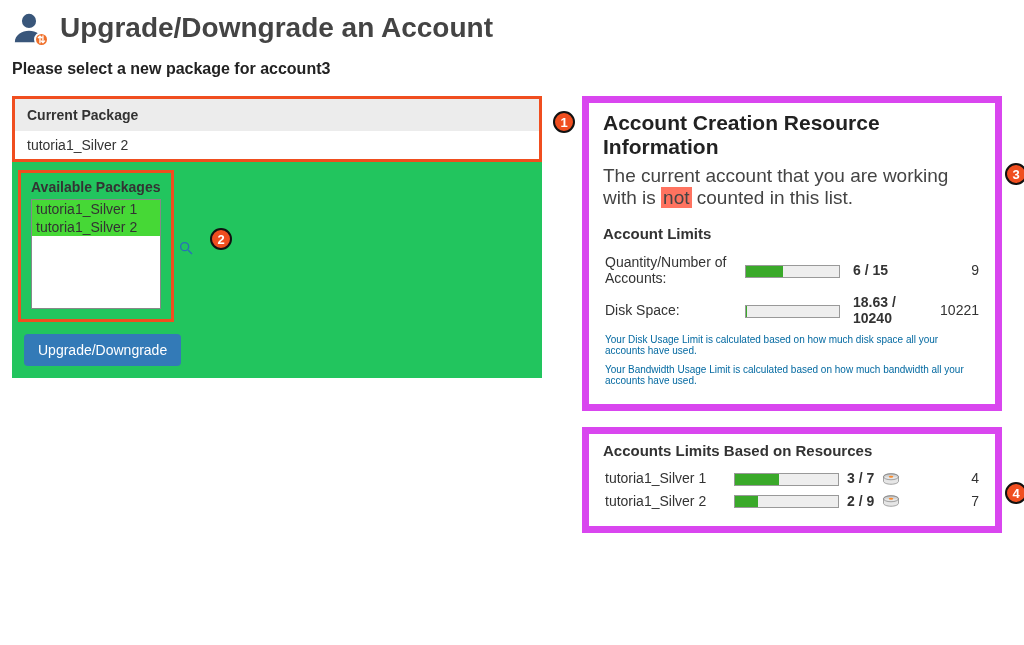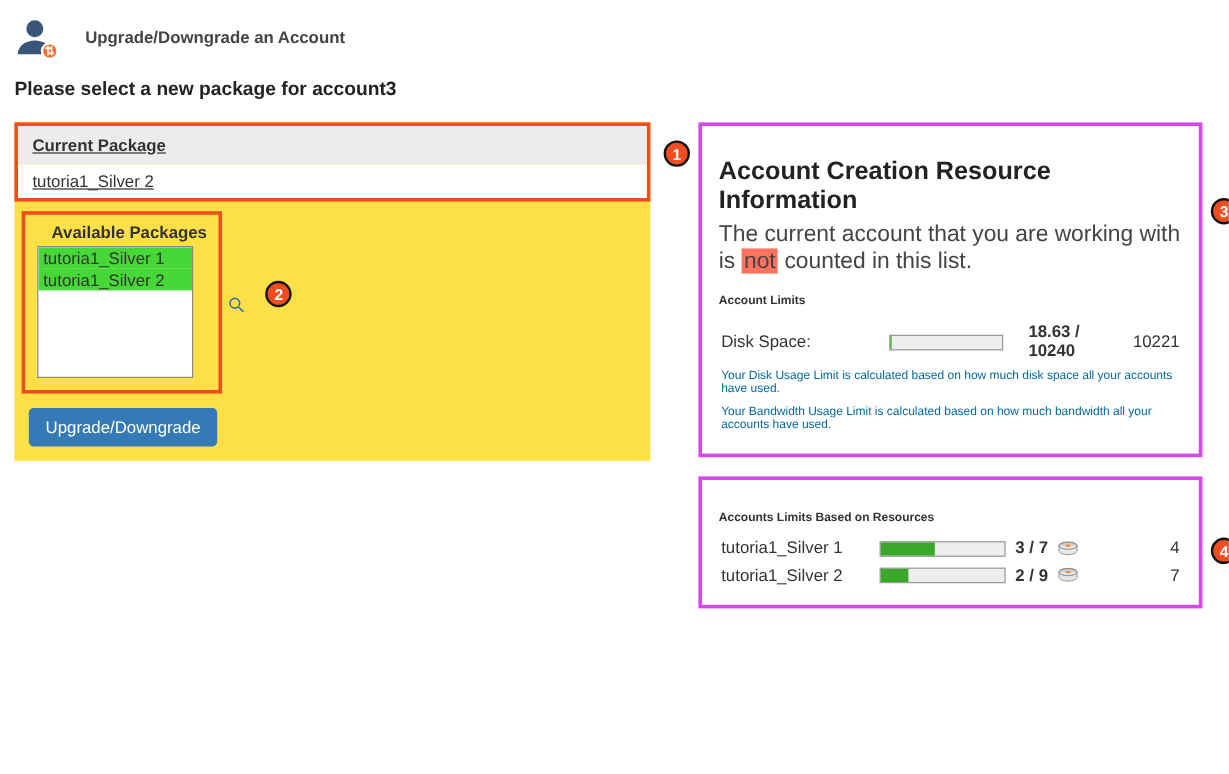--- a/index.html
+++ b/index.html
@@ -6,58 +6,58 @@
   body {
     font-family: -apple-system, BlinkMacSystemFont, "Segoe UI", Arial, sans-serif;
     margin: 0;
     padding: 8px 12px;
     font-size: 14px;
     color: #333;
     background: #fff;
     width: 1024px;
   }
   .page-header { display: flex; align-items: center; gap: 10px; margin-bottom: 12px; }
-  .page-header h1 { margin: 15px; font-size: 14px; font-weight: 700; color: #444; }
+  .page-header h1 { margin: 4px; font-size: 28px; font-weight: 700; color: #444; }
   .user-icon { width: 34px; height: 34px; position: relative; }
   .user-icon svg { width: 34px; height: 34px; }
   .user-icon .badge {
     position: absolute; right: -3px; bottom: -2px;
     width: 15px; height: 15px; border-radius: 50%;
     background: #f0702a; border: 2px solid #fff;
     display: flex; align-items: center; justify-content: center;
     color: #fff; font-size: 10px; font-weight: bold;
   }
   .subtext { font-weight: 700; margin: 4px 0 18px; font-size: 16px; color: #222; }
   .main-cols { display: flex; gap: 40px; align-items: flex-start; }
-  .left-col { width: 530px; background: #fde047; padding: 0 0 12px 0; text-decoration: underline; }
+  .left-col { width: 530px; background: #22c55e; padding: 0 0 12px 0; }
   .right-col { width: 420px; }
   .section-row { padding: 8px 12px; }
   .section-row.header { background: #ececec; font-weight: 700; }
   .section-row.value  { background: #fff; padding: 6px 12px; }
   .curpack-box { border: 3px solid #f04e1f; position: relative; margin-bottom: 8px; }
   .avpack-box  { border: 3px solid #f04e1f; position: relative; display: inline-block; padding: 6px 10px 10px 10px; margin-left: 6px; }
-  .avpack-box .avtitle { font-weight: 700; margin-bottom: 4px; margin-left: 12px; }
+  .avpack-box .avtitle { font-weight: 700; margin-bottom: 4px; }
   .pkg-list {
     width: 130px; height: 110px; border: 1px solid #888; background: #fff;
     overflow-y: scroll; font-size: 14px;
   }
   .pkg-list .opt { padding: 1px 4px; cursor: pointer; }
   .pkg-list .opt.sel { background: #46d836; }
   .search-icon { position: absolute; right: -20px; top: 70px; cursor: pointer; }
   .search-icon svg { width: 16px; height: 16px; }
   .upd-btn {
     margin: 12px 0 0 12px; background: #337ab7; color: #fff;
     border: 0; border-radius: 4px; padding: 8px 14px; font-size: 14px; cursor: pointer; text-align: center;
   }
 
-  .right-box { border: 3px solid #d946ef; padding: 26px 14px 14px; margin-bottom: 16px; position: relative; }
+  .right-box { border: 7px solid #d946ef; padding: 8px 14px 14px; margin-bottom: 16px; position: relative; }
   .right-box h2 { margin: 0 0 6px; font-size: 21px; font-weight: 700; line-height: 1.15; color: #222; }
   .right-box .desc { font-size: 19px; color: #444; }
   .right-box .desc .hl { background: #ff7360; padding: 0 2px; }
-  .right-box h4 { margin: 16px 0 8px; font-size: 10px; font-weight: 700; }
+  .right-box h4 { margin: 16px 0 8px; font-size: 15px; font-weight: 700; }
 
   .limits-tbl { width: 100%; font-size: 14px; border-collapse: collapse; }
   .limits-tbl td { padding: 4px 2px; vertical-align: middle; }
   .limits-tbl .lbl { width: 140px; }
   .limits-tbl .val { width: 70px; text-align: left; font-weight: 700; }
   .limits-tbl .free { text-align: right; width: 60px; }
   .bar { width: 95px; height: 13px; background: #eee; border: 1px solid #999; position: relative; display: inline-block; vertical-align: middle; }
   .bar .fill { position: absolute; left: 0; top: 0; bottom: 0; background: #3aa92a; }
   .warn { color: #0369a1; font-size: 10px; padding: 4px 0 6px; }
 
@@ -127,20 +127,26 @@
     <div class="right-box">
       <h2>Account Creation Resource Information</h2>
       <div class="desc">
         <span>The current account that you are working with is </span><span class="hl">not</span><span> counted in this list.</span>
       </div>
 
       <h4>Account Limits</h4>
 
       <table class="limits-tbl">
         <tbody>
+            <tr>
+          <td class="lbl">Quantity/Number of Accounts:</td>
+          <td><span class="bar"><span class="fill" style="width:40%"></span></span></td>
+          <td class="val">6 / 15</td>
+          <td class="free">9</td>
+        </tr>
         <tr>
           <td class="lbl">Disk Space:</td>
           <td><span class="bar"><span class="fill" style="width:1%"></span></span></td>
           <td class="val">18.63 / 10240</td>
           <td class="free">10221</td>
         </tr>
         <tr>
               <td colspan="4" class="warn">Your Disk Usage Limit is calculated based on how much disk space all your accounts have used.</td>
             </tr>
         <tr>

